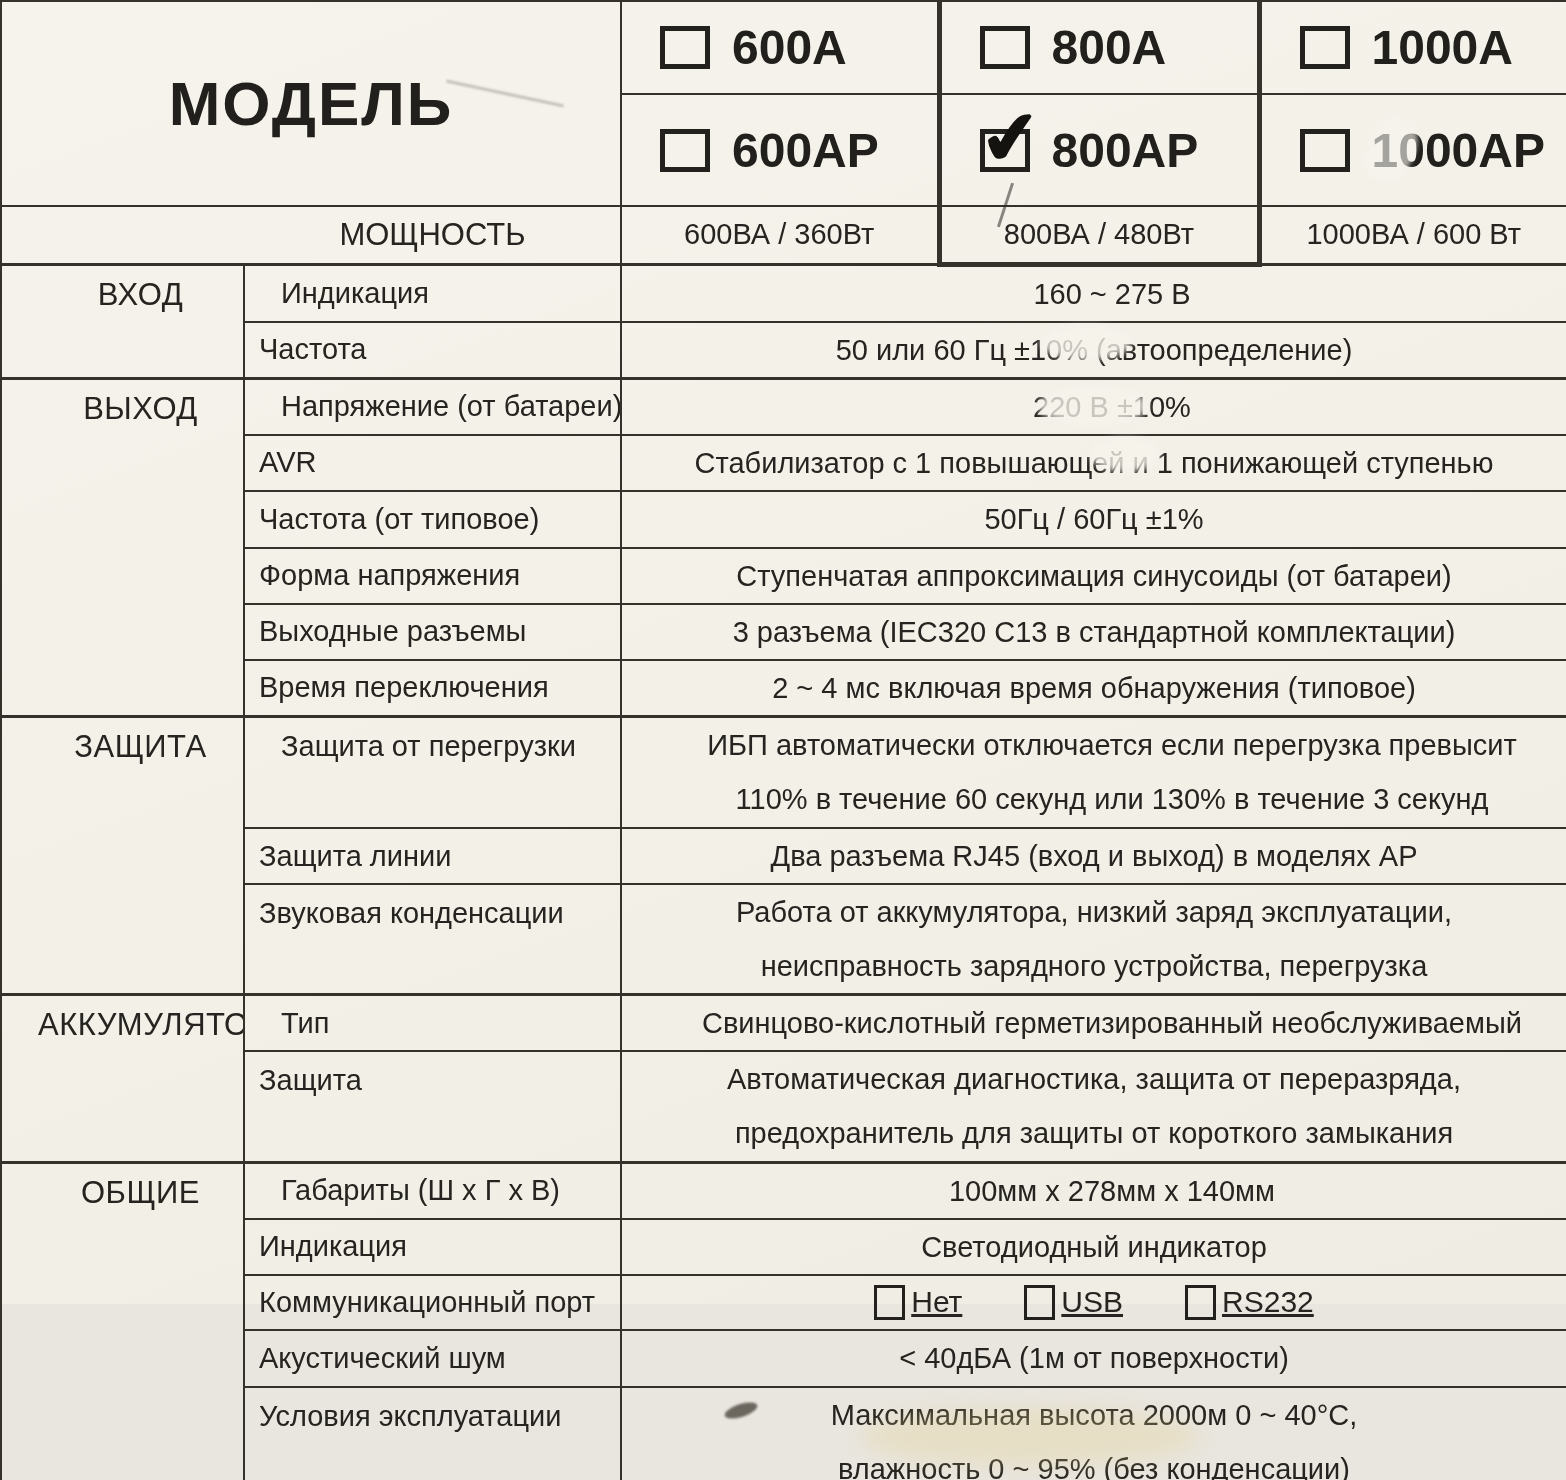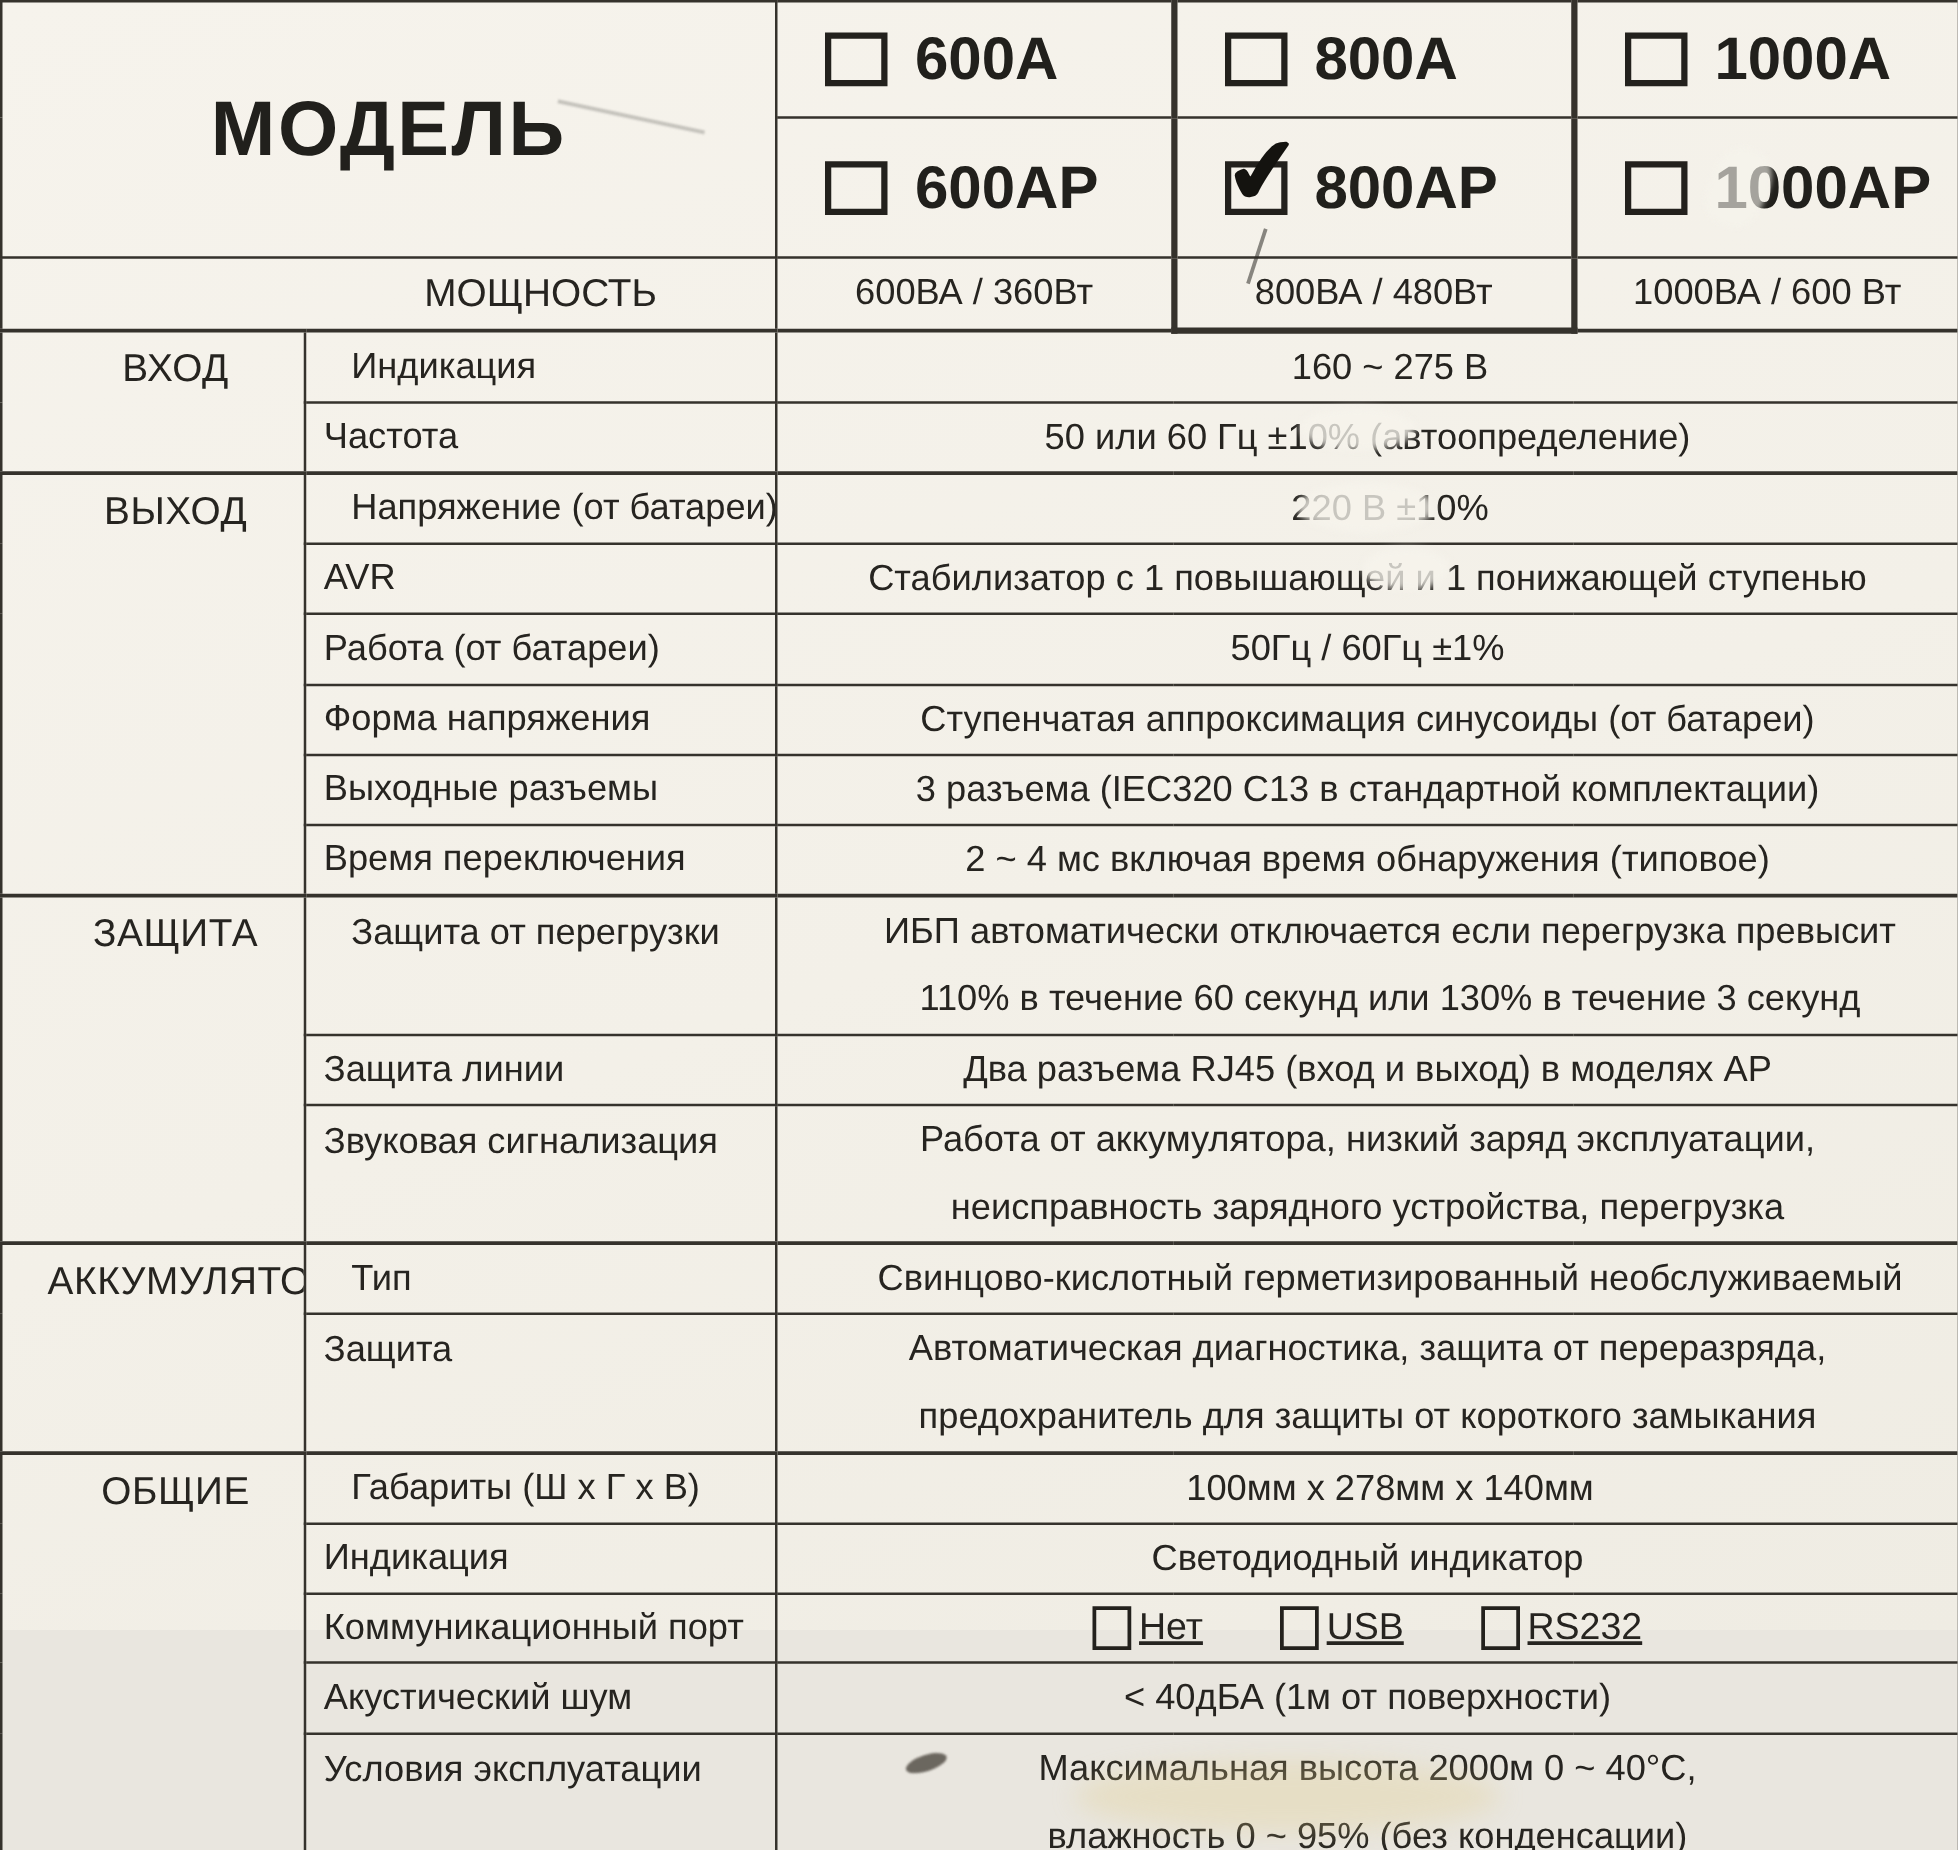--- a/index.html
+++ b/index.html
@@ -196,21 +196,21 @@
   <tr style="height:56px" class="sec-start">
     <td rowspan="6" class="section-cell">ВЫХОД</td>
     <td class="param-cell">Напряжение (от батареи)</td>
     <td colspan="3" class="value-cell">220 В ±10%</td>
   </tr>
   <tr style="height:56px">
     <td class="param-cell">AVR</td>
     <td colspan="3" class="value-cell">Стабилизатор с 1 повышающей и 1 понижающей ступенью</td>
   </tr>
   <tr style="height:57px">
-    <td class="param-cell">Работа (от батареи)</td>
+    <td class="param-cell">Частота (от типовое)</td>
     <td colspan="3" class="value-cell">50Гц / 60Гц ±1%</td>
   </tr>
   <tr style="height:56px">
     <td class="param-cell">Форма напряжения</td>
     <td colspan="3" class="value-cell">Ступенчатая аппроксимация синусоиды (от батареи)</td>
   </tr>
   <tr style="height:56px">
     <td class="param-cell">Выходные разъемы</td>
     <td colspan="3" class="value-cell">3 разъема (IEC320 C13 в стандартной комплектации)</td>
   </tr>
@@ -223,21 +223,21 @@
     <td rowspan="3" class="section-cell">ЗАЩИТА</td>
     <td class="param-cell" style="vertical-align:top;padding-top:12px;">Защита от перегрузки</td>
     <td colspan="3" class="value-cell">ИБП автоматически отключается если перегрузка превысит
 110% в течение 60 секунд или 130% в течение 3 секунд</td>
   </tr>
   <tr style="height:56px">
     <td class="param-cell">Защита линии</td>
     <td colspan="3" class="value-cell">Два разъема RJ45 (вход и выход) в моделях АР</td>
   </tr>
   <tr style="height:110px">
-    <td class="param-cell" style="vertical-align:top;padding-top:12px;">Звуковая сигнализация</td>
+    <td class="param-cell" style="vertical-align:top;padding-top:12px;">Звуковая конденсации</td>
     <td colspan="3" class="value-cell">Работа от аккумулятора, низкий заряд эксплуатации,
 неисправность зарядного устройства, перегрузка</td>
   </tr>
 
   <tr style="height:55px" class="sec-start">
     <td rowspan="2" class="section-cell">АККУМУЛЯТОР</td>
     <td class="param-cell">Тип</td>
     <td colspan="3" class="value-cell">Свинцово-кислотный герметизированный необслуживаемый</td>
   </tr>
   <tr style="height:111px">

